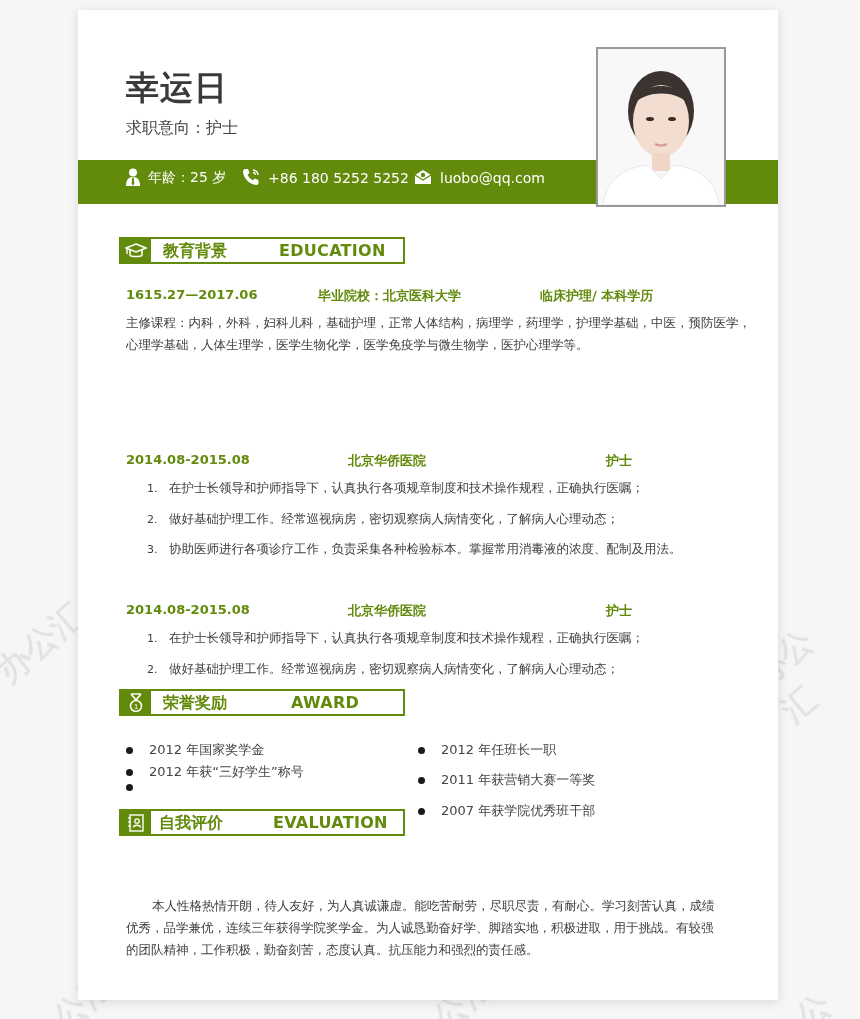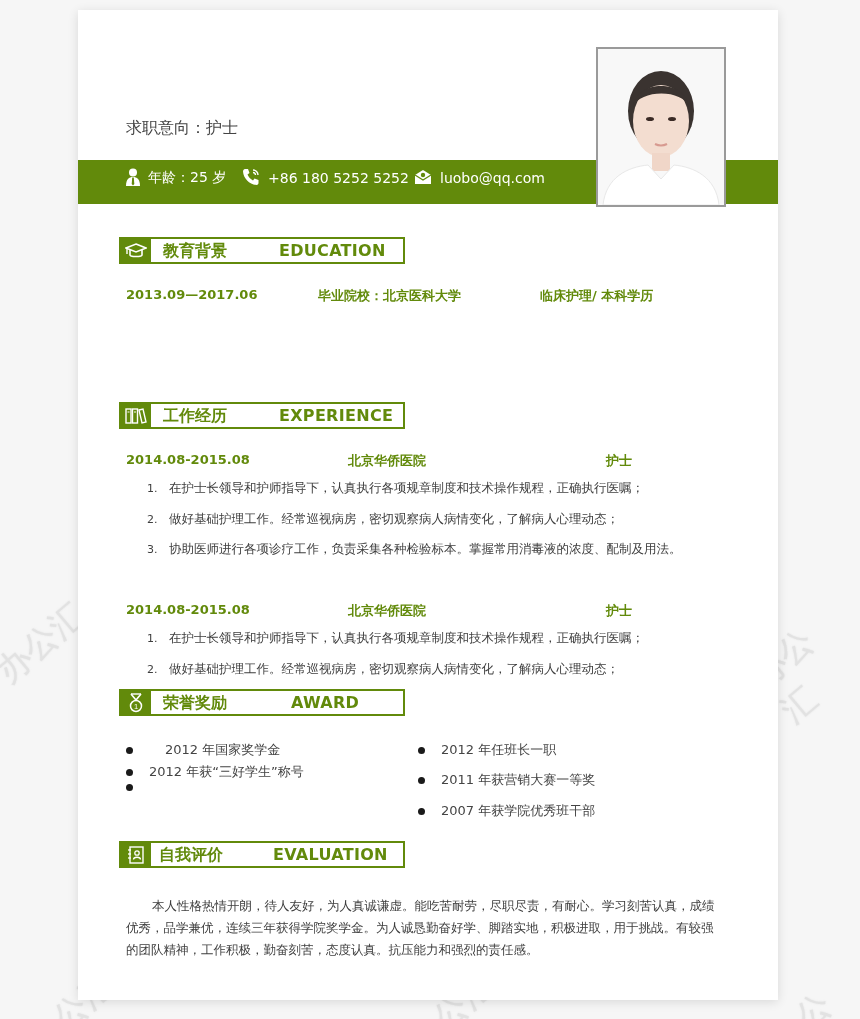--- a/index.html
+++ b/index.html
@@ -46,20 +46,21 @@
 
 <div class="wm" style="left:-10px;top:620px;">办公汇</div>
 <div class="wm" style="left:370px;top:620px;">办公汇</div>
 <div class="wm" style="left:760px;top:620px;">办公汇</div>
 <div class="wm" style="left:20px;top:990px;">办公汇</div>
 <div class="wm" style="left:400px;top:990px;">办公汇</div>
 <div class="wm" style="left:780px;top:990px;">办公汇</div>
 
 <div class="page">
 
+  <div class="name">幸运日</div>
   <div class="intent">求职意向：护士</div>
 
   <div class="contact-bar">
     <div class="contact-item" style="left:48px;">
       <span>
         <svg width="14" height="18" viewBox="0 0 14 18">
             <circle cx="7" cy="4.5" r="4" fill="#fff"></circle>
             <path d="M0 18 C0 11 3 9 7 9 C11 9 14 11 14 18 Z" fill="#fff"></path>
             <path d="M6.2 9.5 L7.8 9.5 L8.3 16 L7 17.5 L5.7 16 Z" fill="#628a0b"></path>
           </svg>
@@ -106,37 +107,28 @@
     <div class="icon-box">
       <svg width="22" height="16" viewBox="0 0 22 16">
           <path d="M11 1 L21 5 L11 9 L1 5 Z" fill="none" stroke="#fff" stroke-width="1.6"></path>
           <path d="M5 7 L5 12 C5 14 17 14 17 12 L17 7" fill="none" stroke="#fff" stroke-width="1.6"></path>
           <line x1="2" y1="5" x2="2" y2="11" stroke="#fff" stroke-width="1.4"></line>
         </svg>
     </div>
     <span class="cn">教育背景</span>
     <span class="en">EDUCATION</span>
   </div>
-  <span class="green-bold" style="left:48px;top:277px;">2013.09—2017.06</span>
+  <span class="green-bold" style="left:48px;top:277px;">1615.27—2017.06</span>
   <span class="green-bold" style="left:240px;top:277px;">毕业院校：北京医科大学</span>
   <span class="green-bold" style="left:462px;top:277px;">临床护理/ 本科学历</span>
-
-  <div class="section-head" style="top:392px;">
-    <div class="icon-box">
-      <svg width="22" height="16" viewBox="0 0 22 16">
-          <rect x="1" y="1" width="5" height="14" fill="none" stroke="#fff" stroke-width="1.4"></rect>
-          <rect x="7.5" y="1" width="5" height="14" fill="none" stroke="#fff" stroke-width="1.4"></rect>
-          <path d="M14 2 L18 1 L21 14 L17 15 Z" fill="none" stroke="#fff" stroke-width="1.4"></path>
-          <line x1="2.5" y1="4" x2="4.5" y2="4" stroke="#fff"></line>
-          <line x1="9" y1="4" x2="11" y2="4" stroke="#fff"></line>
-        </svg>
-    </div>
-    <span class="cn">工作经历</span>
-    <span class="en">EXPERIENCE</span>
-  </div>
+  <div class="body-text" style="left:48px;top:302px;">
+    <div>主修课程：内科，外科，妇科儿科，基础护理，正常人体结构，病理学，药理学，护理学基础，中医，预防医学，</div>
+    <div>心理学基础，人体生理学，医学生物化学，医学免疫学与微生物学，医护心理学等。</div>
+  </div>
+
 
   <span class="green-bold" style="left:48px;top:442px;">2014.08-2015.08</span>
   <span class="green-bold" style="left:270px;top:442px;">北京华侨医院</span>
   <span class="green-bold" style="left:528px;top:442px;">护士</span>
   <div class="num-item" style="top:470px;"><span class="n">1.</span><span>在护士长领导和护师指导下，认真执行各项规章制度和技术操作规程，正确执行医嘱；</span></div>
   <div class="num-item" style="top:501px;"><span class="n">2.</span><span>做好基础护理工作。经常巡视病房，密切观察病人病情变化，了解病人心理动态；</span></div>
   <div class="num-item" style="top:531px;"><span class="n">3.</span><span>协助医师进行各项诊疗工作，负责采集各种检验标本。掌握常用消毒液的浓度、配制及用法。</span></div>
 
   <span class="green-bold" style="left:48px;top:592px;">2014.08-2015.08</span>
   <span class="green-bold" style="left:270px;top:592px;">北京华侨医院</span>
@@ -150,21 +142,21 @@
           <path d="M3 1 L8 7 L13 1" fill="none" stroke="#fff" stroke-width="1.6"></path>
           <line x1="3" y1="1" x2="13" y2="1" stroke="#fff" stroke-width="1.4"></line>
           <circle cx="8" cy="13" r="5.5" fill="none" stroke="#fff" stroke-width="1.5"></circle>
           <text x="8" y="16" font-size="7.5" text-anchor="middle" fill="#fff" font-family="Liberation Sans, sans-serif">1</text>
         </svg>
     </div>
     <span class="cn">荣誉奖励</span>
     <span class="en" style="left:170px;">AWARD</span>
   </div>
 
-  <div class="award" style="left:48px;top:731px;gap:16px;">
+  <div class="award" style="left:48px;top:731px;">
       <span class="dot"></span>
       <span>2012 年国家奖学金</span>
     </div>
   <div class="award" style="left:48px;top:753px;">
       <span class="dot"></span>
       <span>2012 年获“三好学生”称号</span>
     </div>
   <div class="award" style="left:48px;top:774px;">
       <span class="dot"></span>
     </div>
@@ -175,21 +167,21 @@
     </div>
   <div class="award" style="left:340px;top:761px;">
       <span class="dot"></span>
       <span>2011 年获营销大赛一等奖</span>
     </div>
   <div class="award" style="left:340px;top:792px;">
       <span class="dot"></span>
       <span>2007 年获学院优秀班干部</span>
     </div>
 
-  <div class="section-head" style="top:831px;">
+  <div class="section-head" style="top:799px;">
     <div class="icon-box">
       <svg width="18" height="18" viewBox="0 0 18 18">
           <rect x="3" y="1" width="13" height="16" fill="none" stroke="#fff" stroke-width="1.4"></rect>
           <line x1="1" y1="4" x2="4" y2="4" stroke="#fff" stroke-width="1.3"></line>
           <line x1="1" y1="8" x2="4" y2="8" stroke="#fff" stroke-width="1.3"></line>
           <line x1="1" y1="12" x2="4" y2="12" stroke="#fff" stroke-width="1.3"></line>
           <circle cx="10" cy="7" r="2.2" fill="none" stroke="#fff" stroke-width="1.3"></circle>
           <path d="M6.5 13.5 C6.5 10.5 13.5 10.5 13.5 13.5" fill="none" stroke="#fff" stroke-width="1.3"></path>
         </svg>
     </div>

